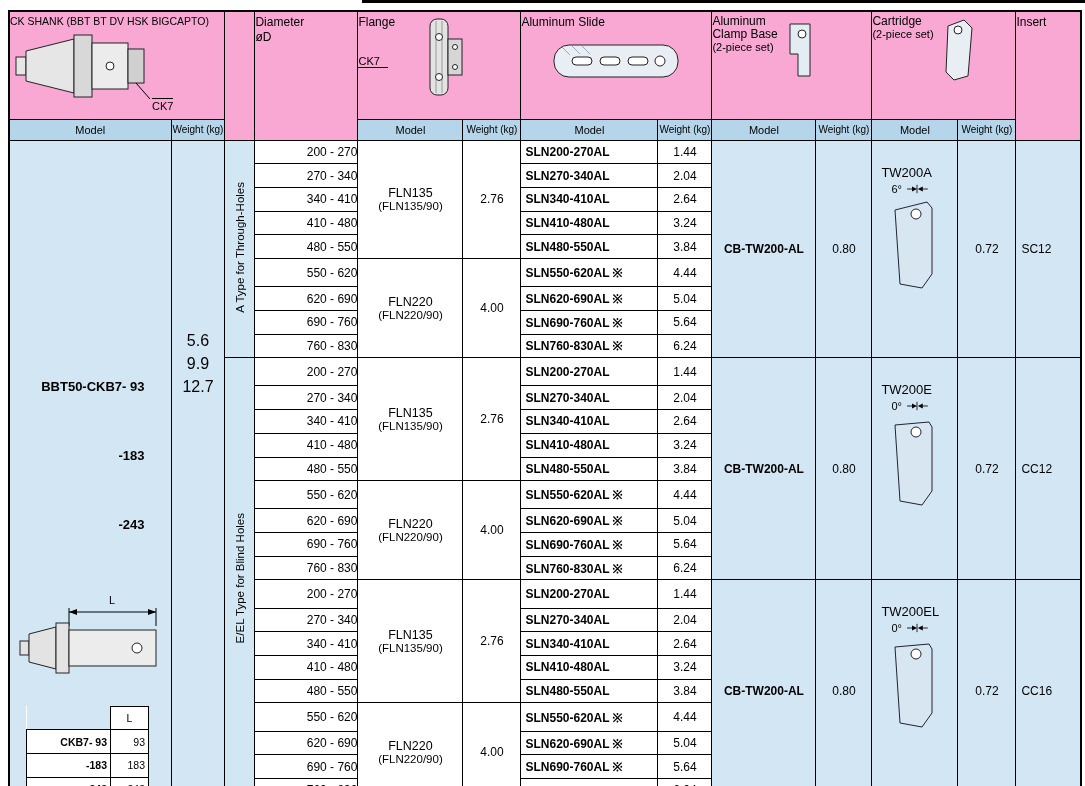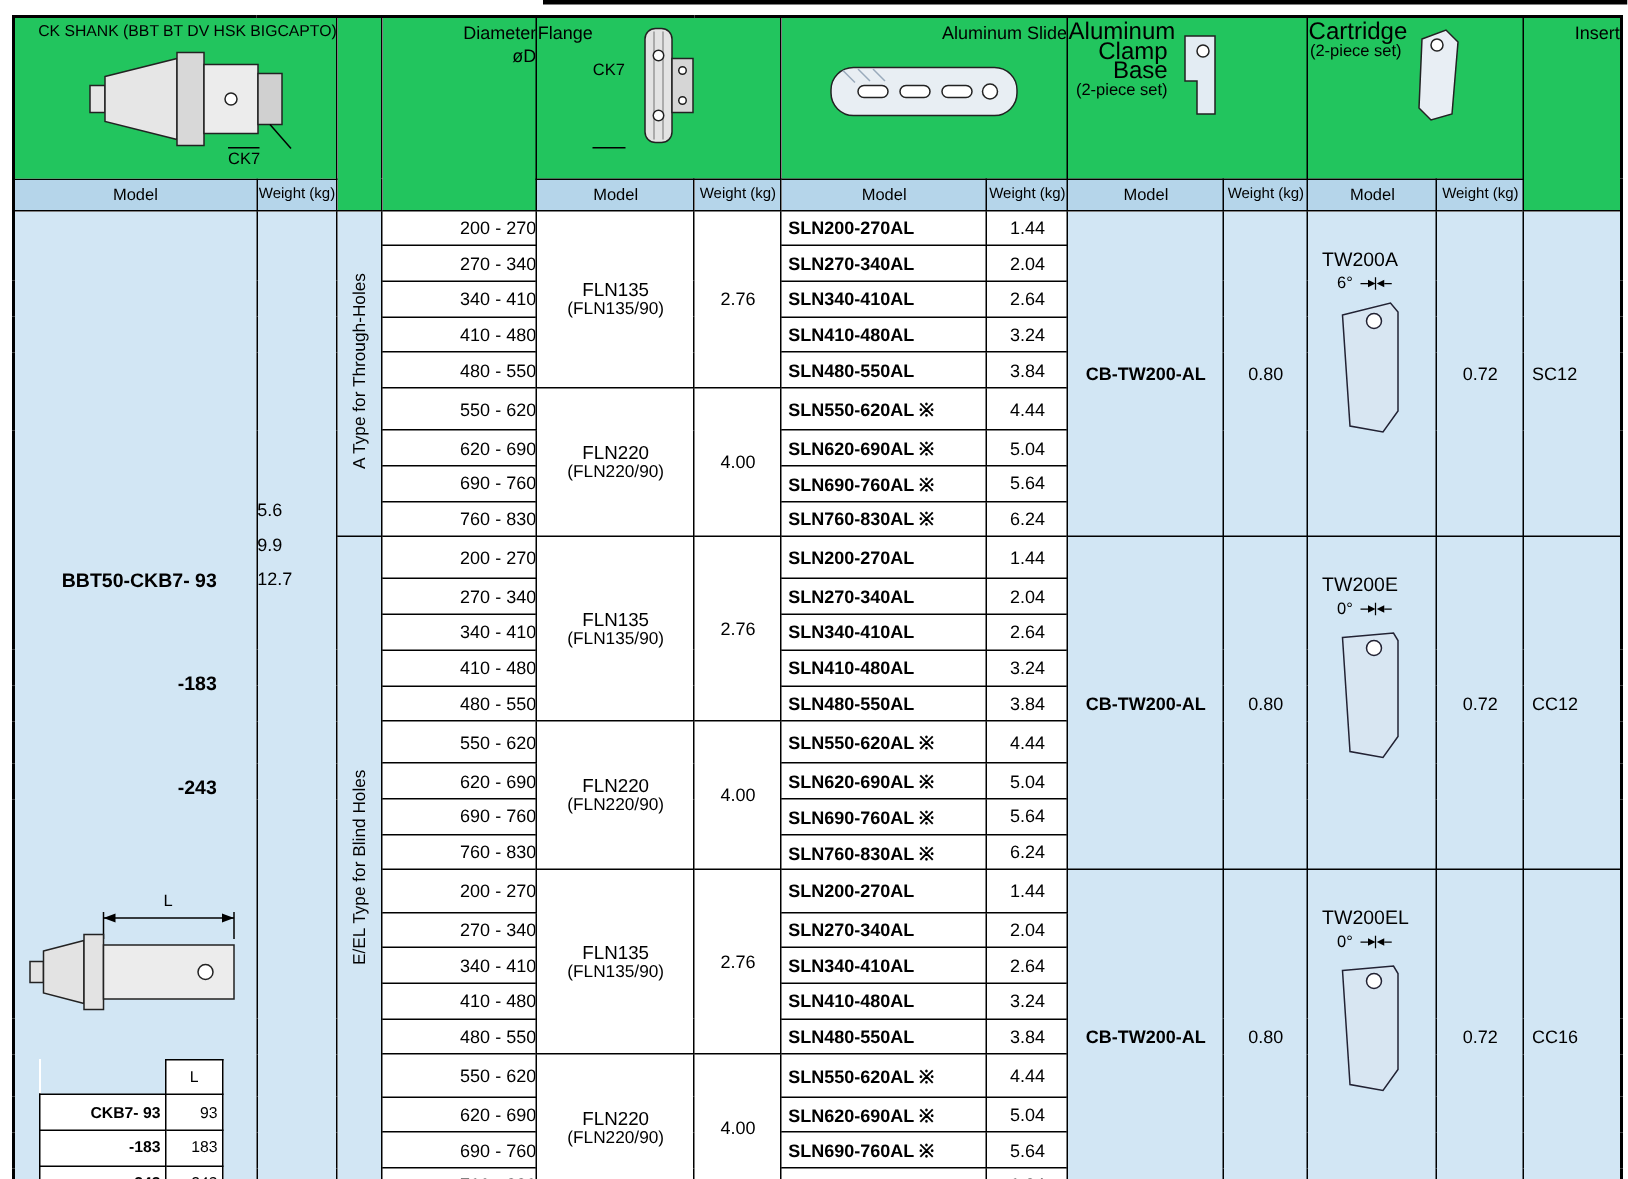--- a/index.html
+++ b/index.html
@@ -1,59 +1,59 @@
 <!DOCTYPE html>
 <html><head>
 <meta charset="utf-8">
 <style>
   *{box-sizing:border-box;margin:0;padding:0}
   html,body{width:1085px;height:786px;background:#fff;font-family:"Liberation Sans",sans-serif;color:#000;overflow:hidden;position:relative}
   .top-rule{position:absolute;top:0;left:362px;width:723px;height:3px;background:#000}
   table.main{position:absolute;top:10px;left:8px;border-collapse:collapse;border:2px solid #000;table-layout:fixed}
   .main th,.main td{border:1px solid #000;font-size:12px;overflow:hidden}
   thead th{font-weight:normal}
-  .hdr-img th{background:#22c55e;height:108px;vertical-align:top;text-align:right;padding:3px 0}
+  .hdr-img th{background:#f9a8d4;height:108px;vertical-align:top;text-align:left;padding:3px 0}
   .hdr-sub th{background:#b5d5ea;height:21px;font-size:11px;text-align:center;vertical-align:middle;white-space:nowrap;padding:0 1px}
   .w{background:#fff}
   .b{background:#d2e6f4}
   tbody tr{height:23.7px}
   .c-diam{text-align:right}
   .c-fmodel{text-align:center;font-weight:normal}
   .fm1{font-size:12.5px}
   .fm2{font-size:11.5px}
   .c-fw,.c-sw,.c-cw,.c-cartw{text-align:center}
   .c-smodel{font-weight:bold;padding-left:4px;font-size:12.5px;white-space:nowrap}
   .c-clamp{font-weight:bold;text-align:center;font-size:12.5px}
   .c-ins{padding-left:5px;font-size:12.5px}
   .c-type{text-align:center;vertical-align:middle}
   .c-type div{display:inline-block;writing-mode:vertical-rl;transform:rotate(180deg);font-size:11.5px;white-space:nowrap}
   .c-shank,.c-shw{vertical-align:top}
   .shank-models{margin-top:188px;text-align:right;padding-right:26px;font-weight:bold;font-size:13px;line-height:23px;white-space:pre}
-  .shank-weights{margin-top:188px;text-align:left;font-size:12px;line-height:23px}
+  .shank-weights{margin-top:188px;text-align:center;font-size:16px;line-height:23px}
   .body-shank{display:block;margin:4px 0 0 6px}
   .mini{border-collapse:collapse;margin:8px 0 0 16px;background:#fff}
   .mini td{border:1px solid #000;font-size:10.5px;height:16px;padding:0 3px}
   .m-blank{border:none !important;background:#d2e6f4}
   .m-hdr{text-align:center;width:38px;background:#fff}
   .m-model{font-weight:bold;width:84px;text-align:right}
   .m-model-r{font-weight:bold;width:84px;text-align:right}
   .m-val{text-align:right}
   .c-cart{vertical-align:top;padding:24px 2px 0 9px}
   .cart-name{font-weight:normal;font-size:13px}
   .cart-angle{display:flex;align-items:center;gap:2px;font-size:11px;margin:3px 0 1px 10px}
   .blade{display:block;margin-left:6px}
   
   .shank-hdr{position:relative}
   .hcell-title{font-size:10.5px}
   .shank-hdr .ck7-a{position:absolute;left:142px;top:86px;font-size:11px;border-top:1px solid #000;padding-top:1px}
   .flex-h{display:flex;gap:4px}
-  .flange-left{width:52px;display:flex;flex-direction:row}
+  .flange-left{width:52px;display:flex;flex-direction:column}
   .flange-left .title{font-size:12px}
   .ck7-b{margin-top:26px;font-size:11px;border-bottom:1px solid #000;width:30px}
-  .two-line .title{font-size:16px;line-height:13px}
+  .two-line .title{font-size:12px;line-height:13px}
   .two-line .sub{font-size:11px;line-height:13px}
   .diam-hdr,.insert-hdr{background:#fff;text-align:center;vertical-align:middle}
   .diam-hdr div{font-size:12px;line-height:15px}
   .spacer-col{background:#fff}
   .slide-hdr svg{display:block;margin:6px auto 0 auto}
 </style>
 </head>
 <body>
 
 <div class="top-rule"></div>

